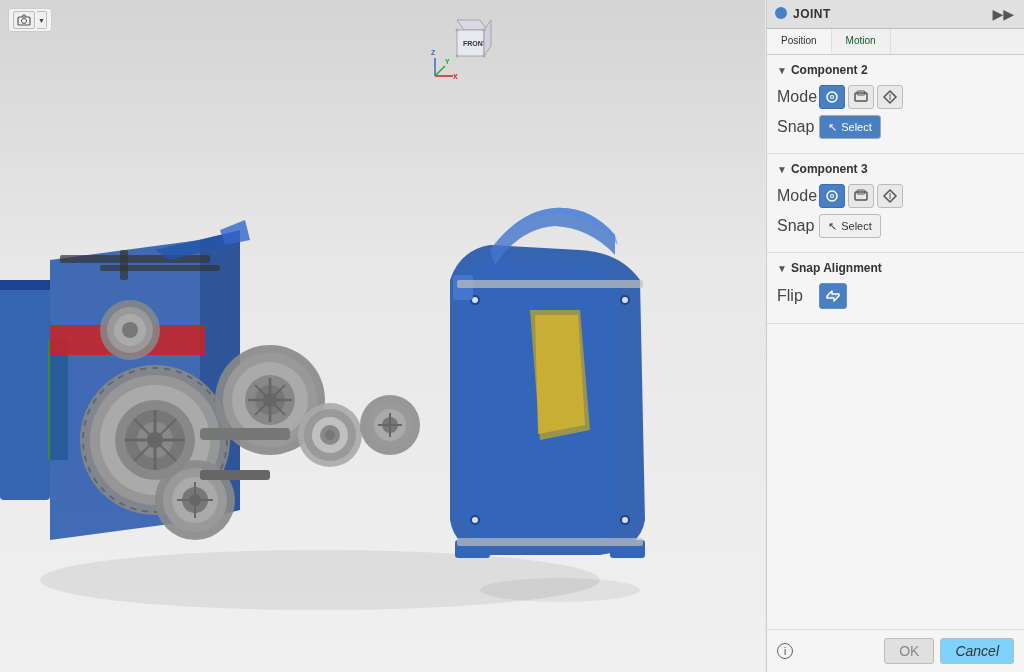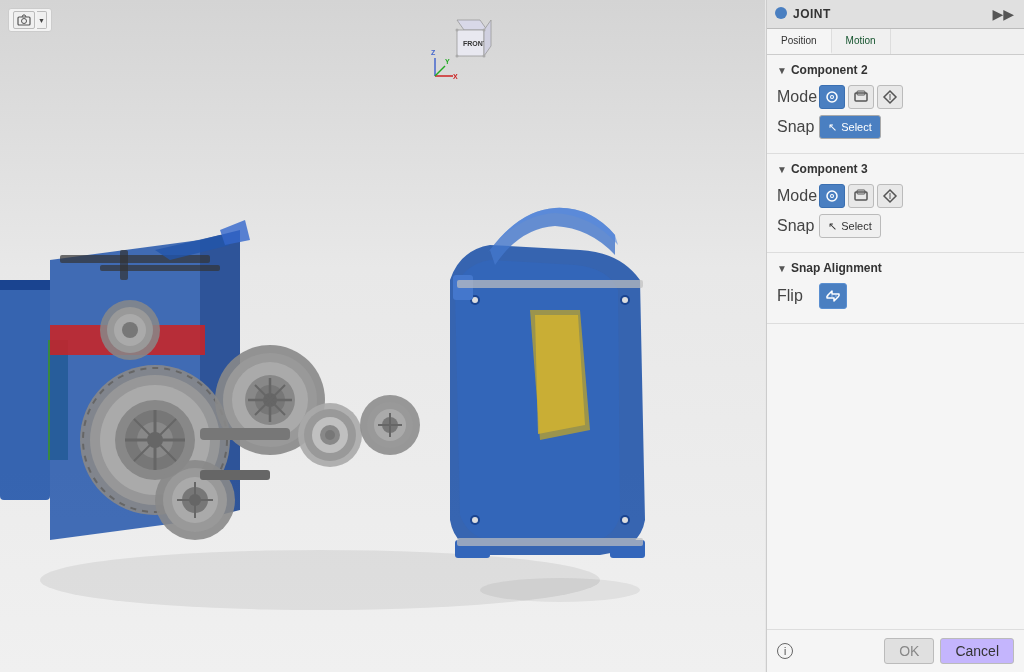--- a/index.html
+++ b/index.html
@@ -263,22 +263,23 @@
       background: #e8e8e8;
       font-size: 14px;
       color: #333;
       cursor: pointer;
     }
     .footer-btn.ok-btn {
       background: #e0e0e0;
       color: #888;
     }
     .footer-btn.cancel-btn {
-      background: #c4b5fd;
+      background: #7dd3fc;
       color: #333;
+      font-style: italic;
     }
   </style>
 </head>
 <body>
 
 <div id="viewport">
 
   <div id="toolbar">
     <div class="toolbar-btn">
       <svg width="14" height="12" viewBox="0 0 14 12">

